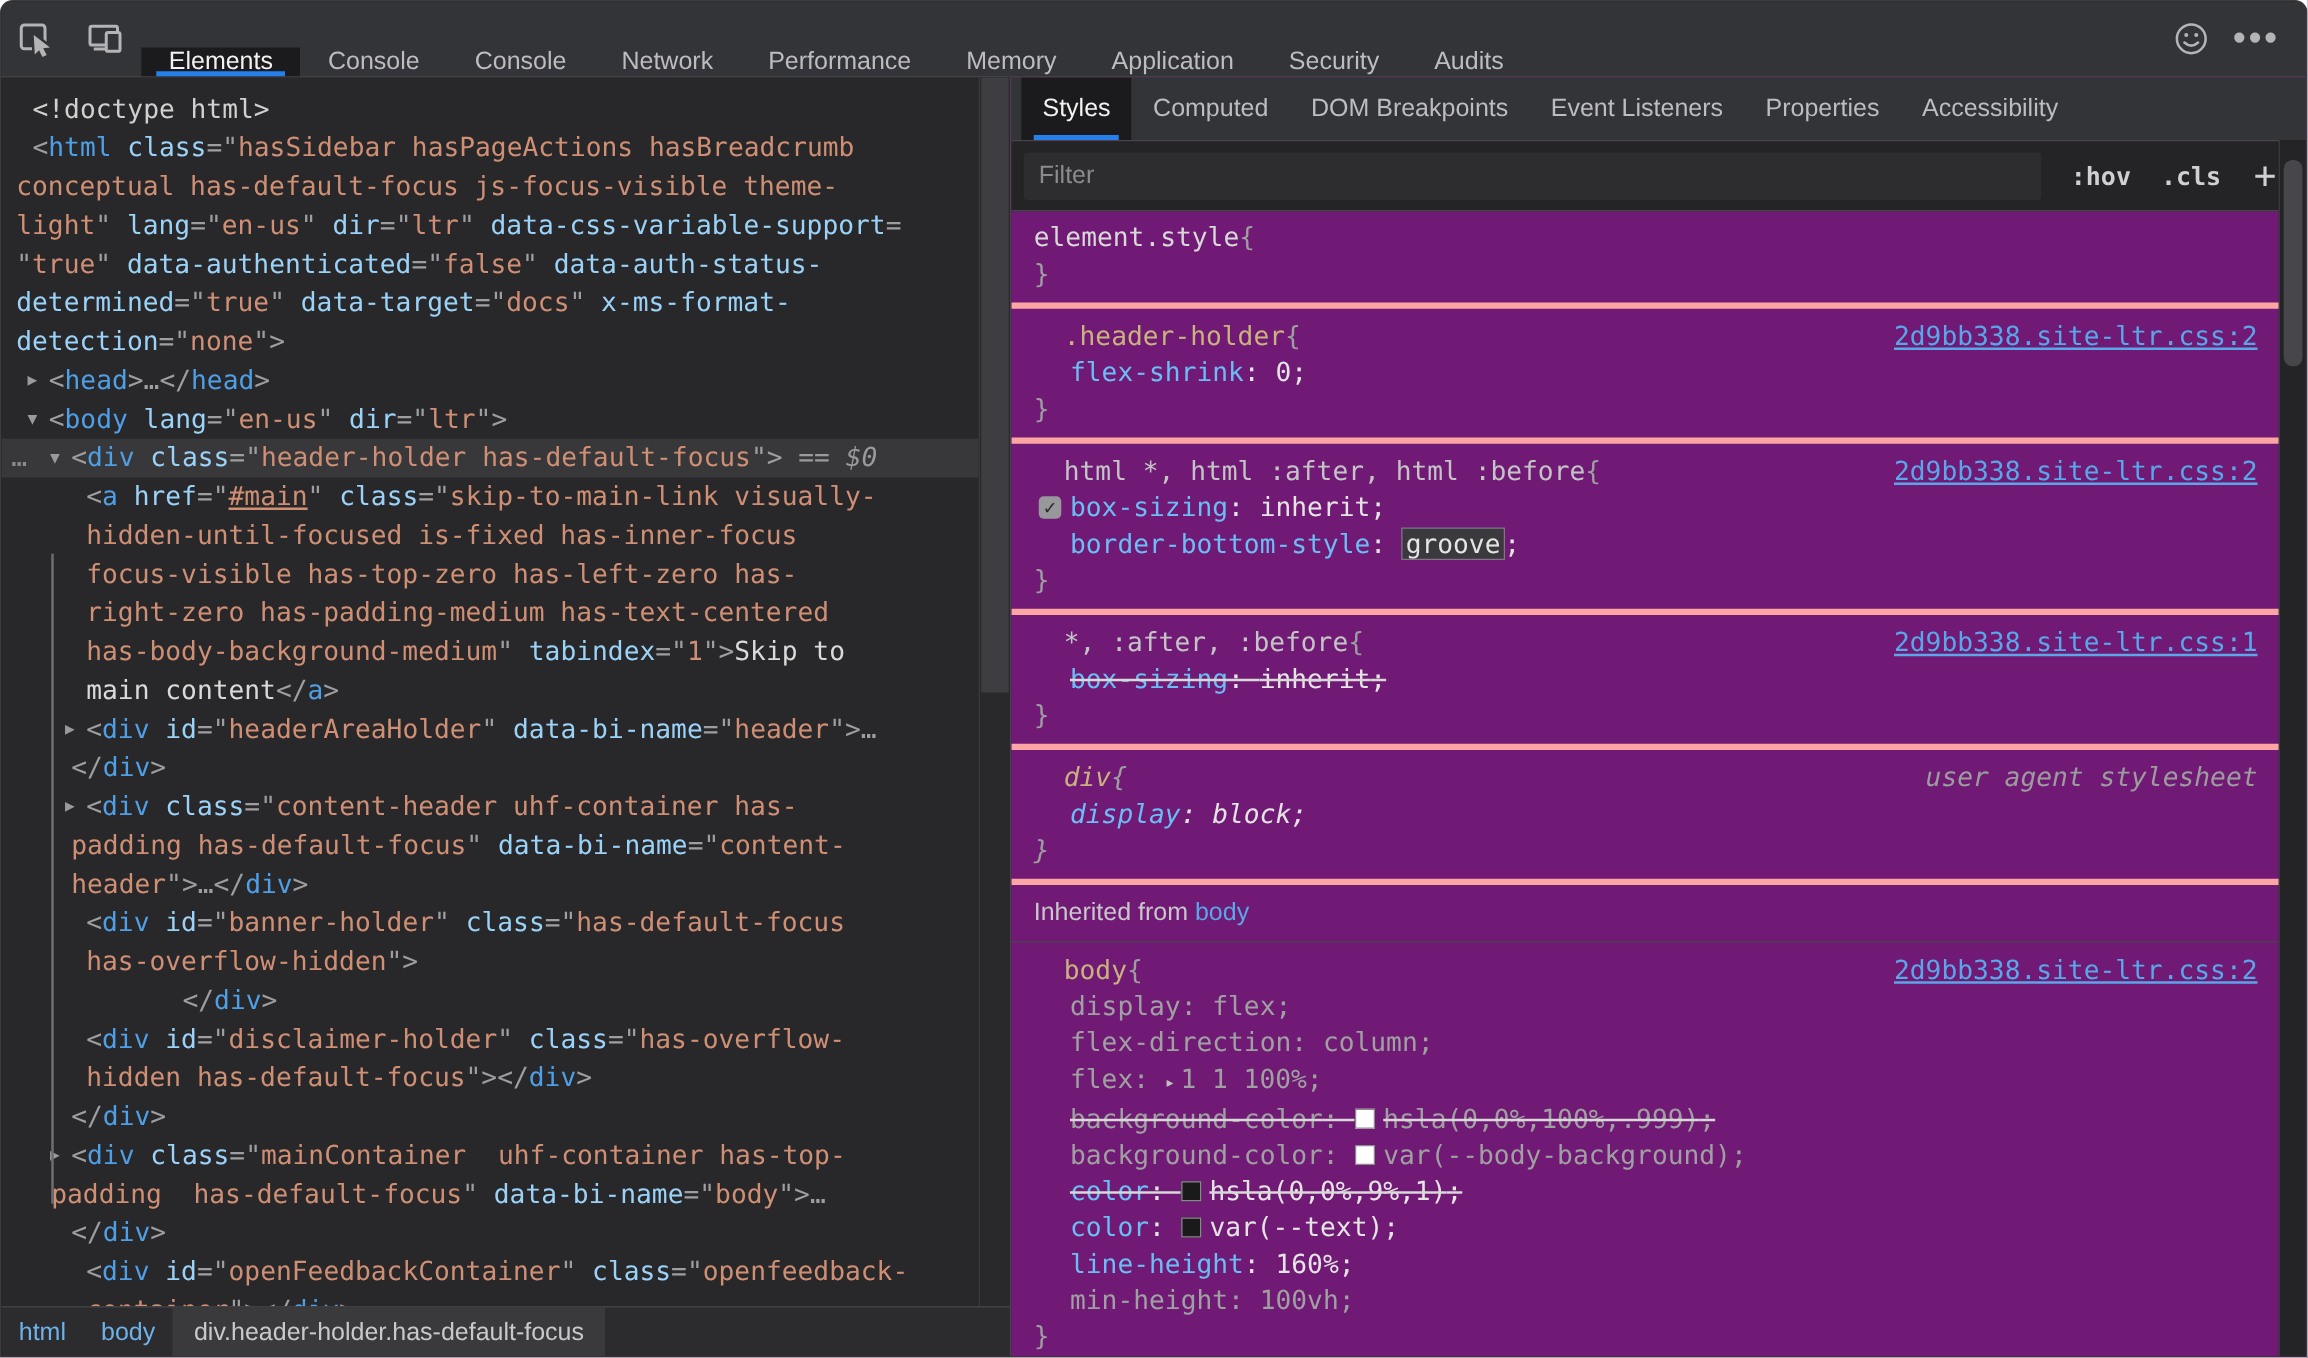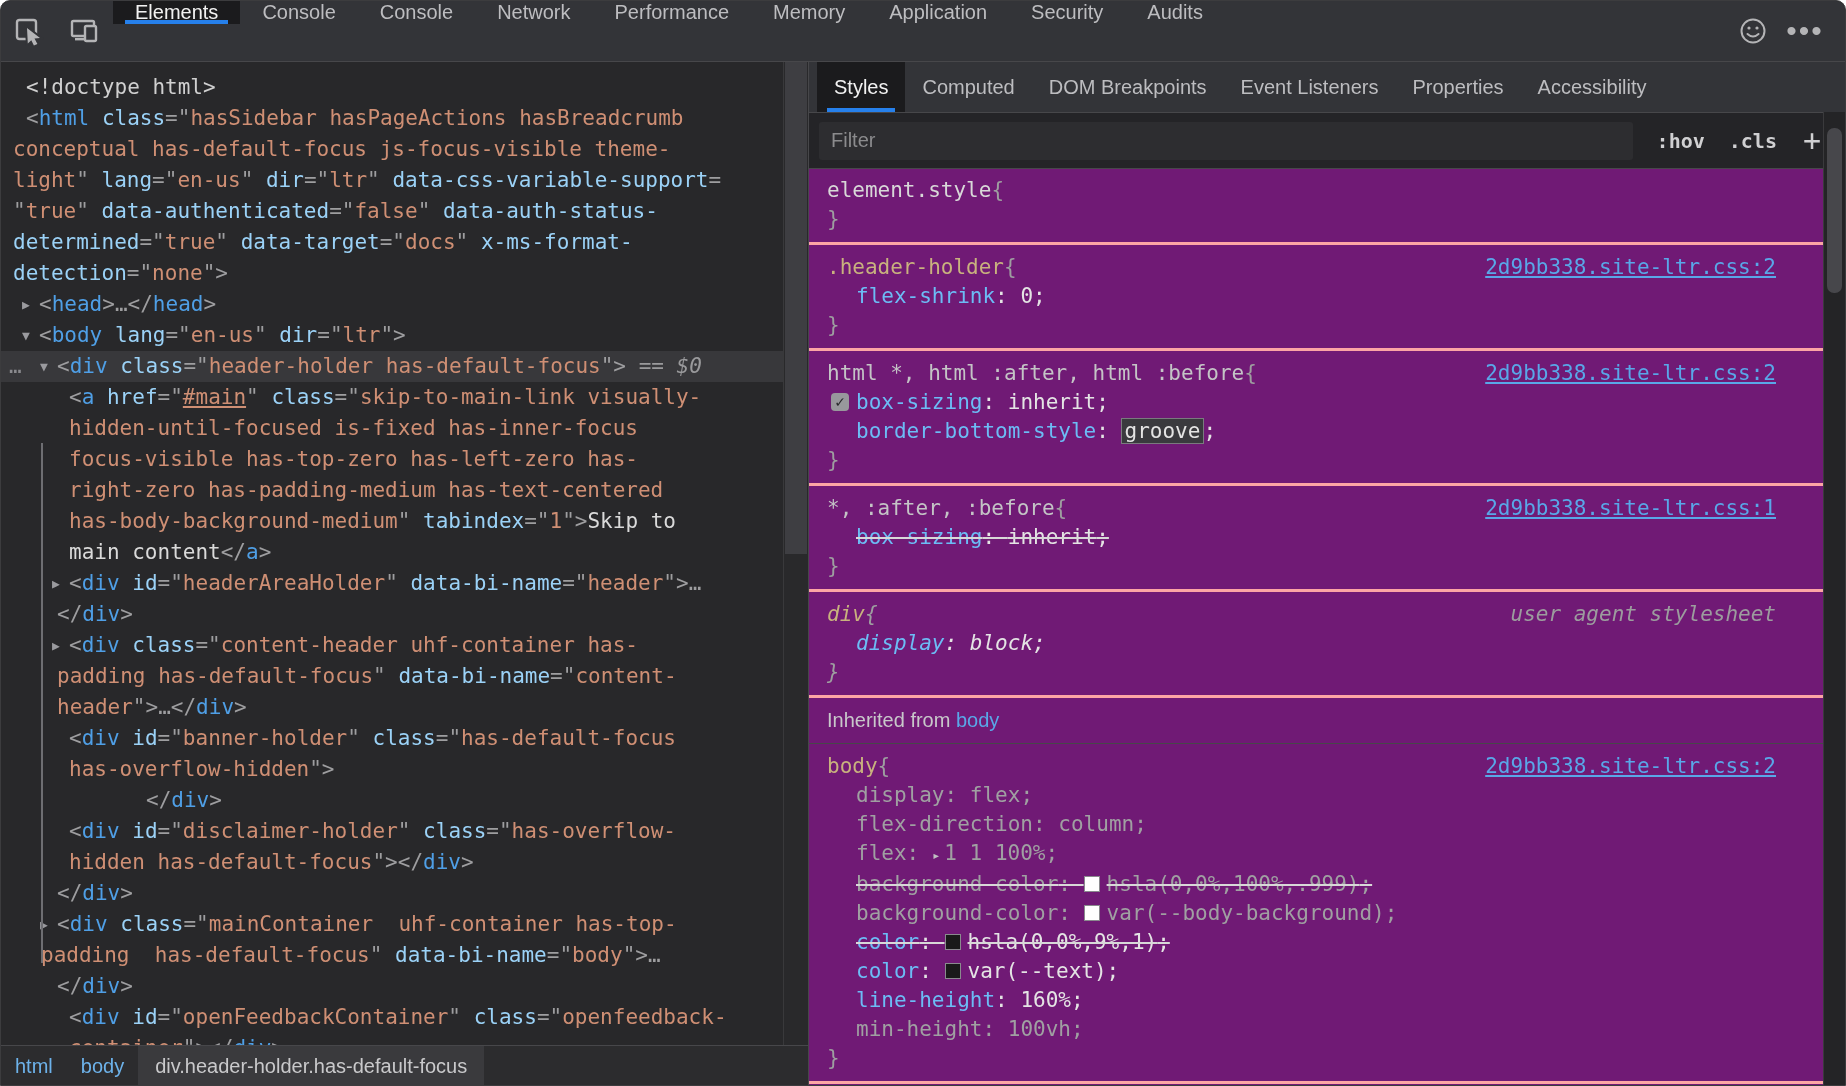--- a/index.html
+++ b/index.html
@@ -8,21 +8,21 @@
     background:#262628;border-radius:10px 10px 0 0;border:1px solid #3c3c3e;box-sizing:border-box;
     font-family:"Liberation Sans",sans-serif;
   }
   
   .toolbar{
     height:60px;background:#333438;border-bottom:1px solid #47474a;
     display:flex;align-items:stretch;
   }
   .tb-icon{width:56px;display:flex;align-items:center;justify-content:center;cursor:pointer;}
   .tb-icon svg{display:block;}
-  .tb-tabs{display:flex;align-items:flex-start;}
+  .tb-tabs{display:flex;align-items:flex-end;}
   .tb-tab{
     position:relative;display:flex;align-items:center;padding:0 22px;
     color:#bdbdc0;font-size:20px;cursor:pointer;white-space:nowrap;
   }
   .tb-tab.active{background:#1b1b1d;color:#f2f2f2;}
   .tb-tab.active .underline{
     position:absolute;left:12px;right:12px;bottom:0;height:4px;background:#2680eb;
   }
   .tb-right{margin-left:auto;display:flex;align-items:center;padding-right:14px;}
   .tb-right .tb-icon{width:52px;}
@@ -88,24 +88,24 @@
   }
   .add-btn{position:relative;font-size:30px;font-weight:normal;margin-left:26px;padding-right:10px;line-height:30px;}
   .add-btn .corner{
     position:absolute;right:0;bottom:2px;width:0;height:0;
     border-left:8px solid transparent;border-bottom:8px solid #cfcfd1;
   }
   .rules{
     position:absolute;left:0;right:21px;top:106px;bottom:0;overflow:hidden;
     font-family:"DejaVu Sans Mono",monospace;font-size:21px;line-height:29px;
   }
-  .rule-section{padding:8px 48px 8px 18px;border-bottom:3px solid #fca5a5;}
+  .rule-section{padding:8px 18px 8px 18px;border-bottom:5px solid #fca5a5;}
   .rule-section.agent{font-style:italic;}
   .sel-line{display:flex;align-items:baseline;}
-  .sel-name{color:#c9b27e;}
+  .sel-name{color:#c9b27e;margin-left:24px;}
   .sel-name.muted{color:#c4c4c6;}
   .sel-plain{color:#d8d8d8;}
   .brace{color:#9e9ea0;}
   .css-link{margin-left:auto;color:#59a7e8;text-decoration:underline;cursor:pointer;white-space:nowrap;padding-left:20px;}
   .agent-note{margin-left:auto;color:#9c9c9e;font-style:italic;white-space:nowrap;padding-left:20px;}
   .prop-line{position:relative;padding-left:29px;}
   .prop-name{color:#6cbcf5;}
   .prop-colon,.prop-val,.prop-semi{color:#e4e4e4;}
   .prop-line.dim .prop-name,.prop-line.dim .prop-colon,.prop-line.dim .prop-val,.prop-line.dim .prop-semi{color:#a0a0a2;}
   .prop-line.struck .strikewrap{text-decoration:line-through;text-decoration-color:#d8d8d8;}

